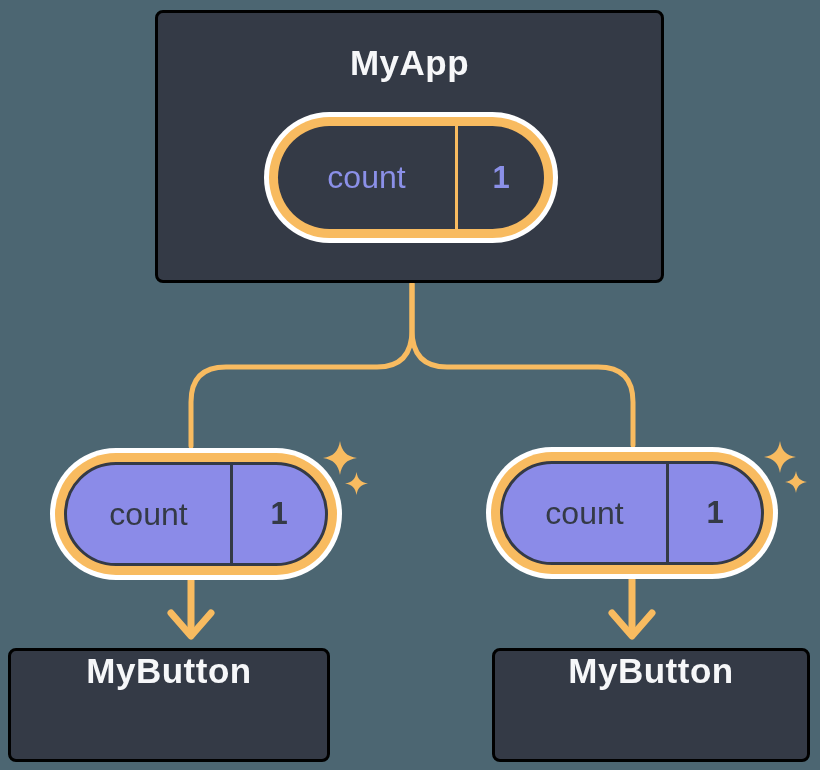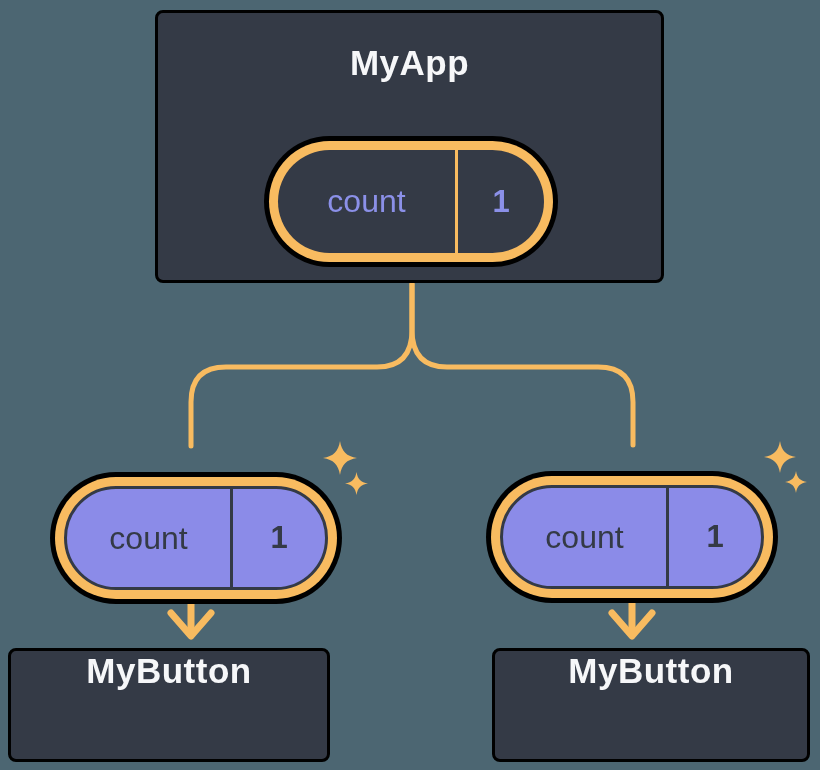--- a/index.html
+++ b/index.html
@@ -45,23 +45,22 @@
     justify-content: center;
   }
   .node-button-left  { left: 8px;   top: 648px; width: 322px; height: 114px; }
   .node-button-right { left: 492px; top: 648px; width: 318px; height: 114px; }
 
   
   .pill {
     position: absolute;
     box-sizing: border-box;
     border-radius: 999px;
-    background: #000000;
+    background: #ffffff;
     padding: 5px;
-    margin-top: 24px;
   }
   .pill-mid {
     box-sizing: border-box;
     border-radius: 999px;
     background: #F8BB60;
     padding: 9px;
     height: 100%;
   }
   .pill-inner {
     box-sizing: border-box;

